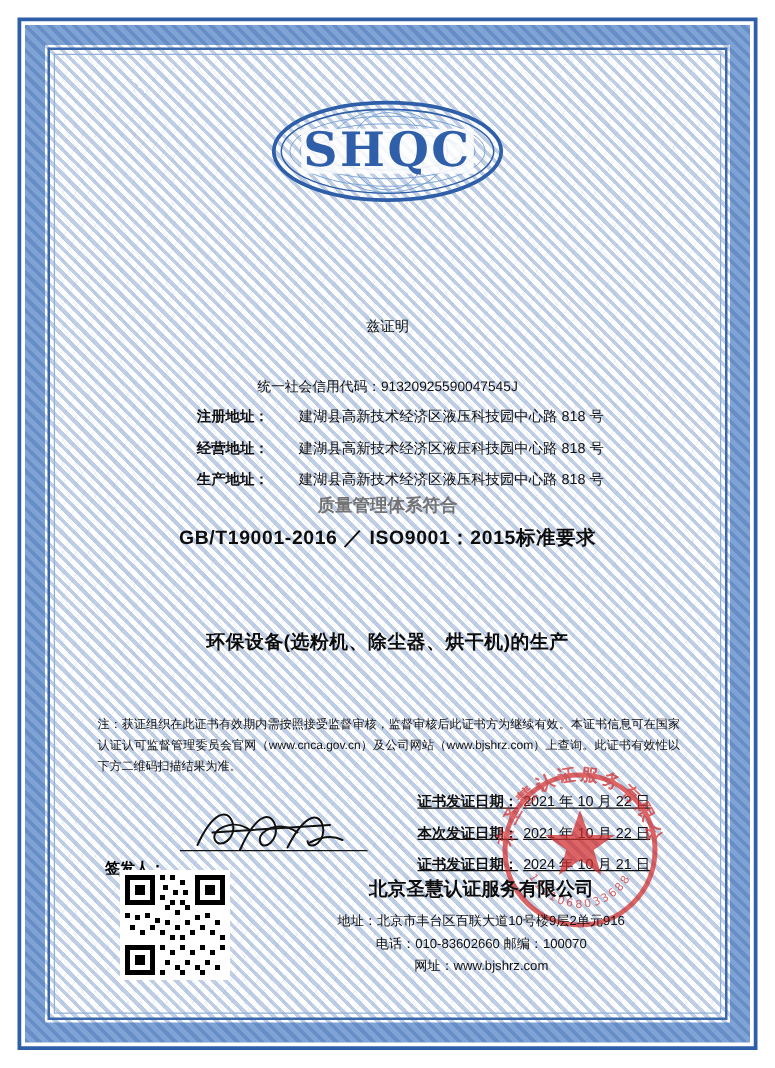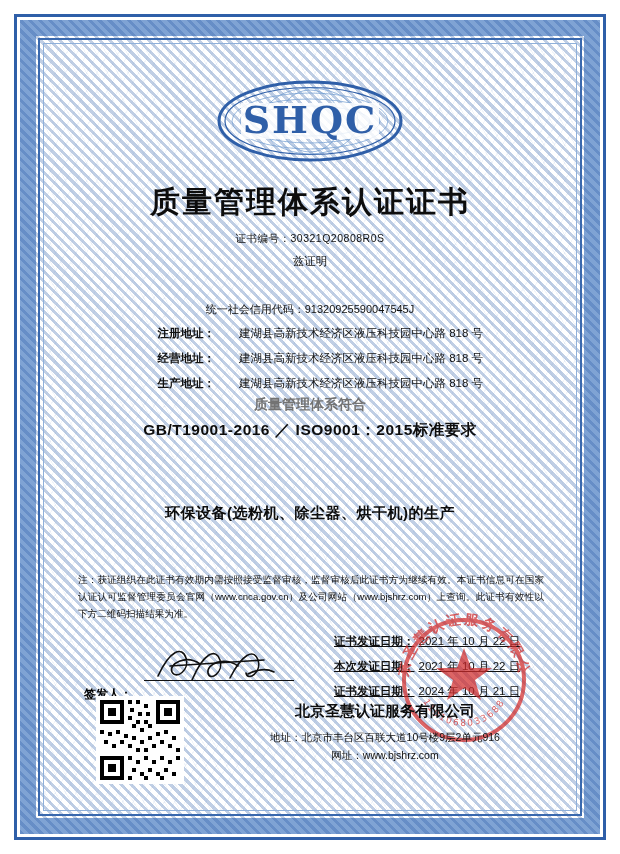--- a/index.html
+++ b/index.html
@@ -313,25 +313,21 @@
           <ellipse cx="93" cy="41" rx="70" ry="22"></ellipse>
           <ellipse cx="93" cy="41" rx="60" ry="15"></ellipse>
           <ellipse cx="93" cy="41" rx="30" ry="31"></ellipse>
           <ellipse cx="93" cy="41" rx="48" ry="33"></ellipse>
         </g>
         <rect x="24" y="23" width="138" height="36" fill="#ffffff" opacity="0.82"></rect>
         <text x="93" y="53" text-anchor="middle" font-family="'DejaVu Serif', serif" font-size="38" font-weight="bold" fill="#2f5fa8" letter-spacing="2">SHQC</text>
       </svg>
     </div>
 
-    <div class="cert-title">质量管理体系认证证书</div>
-
-    <div class="cert-no">
-      <span>证书编号：</span><span>30321Q20808R0S</span>
-    </div>
+
 
     <div class="hereby">兹证明</div>
 
 
     <div class="credit-code">统一社会信用代码：91320925590047545J</div>
 
     <div class="addr-block">
       <div class="addr-row">
         <div class="addr-label">注册地址：</div>
         <div class="addr-value">建湖县高新技术经济区液压科技园中心路 818 号</div>
@@ -461,17 +457,18 @@
           <rect x="32" y="80" width="4" height="4"></rect>
             <rect x="48" y="80" width="4" height="4"></rect>
             <rect x="64" y="80" width="4" height="4"></rect>
         </g>
       </svg>
     </div>
 
     <div class="issuer">
       <div class="issuer-name">北京圣慧认证服务有限公司</div>
       <div class="issuer-line">地址：北京市丰台区百联大道10号楼9层2单元916</div>
+      <div class="issuer-line">电话：010-83602660  邮编：100070</div>
       <div class="issuer-line">网址：www.bjshrz.com</div>
     </div>
 
   </div>
 </div>
 
 </body></html>

